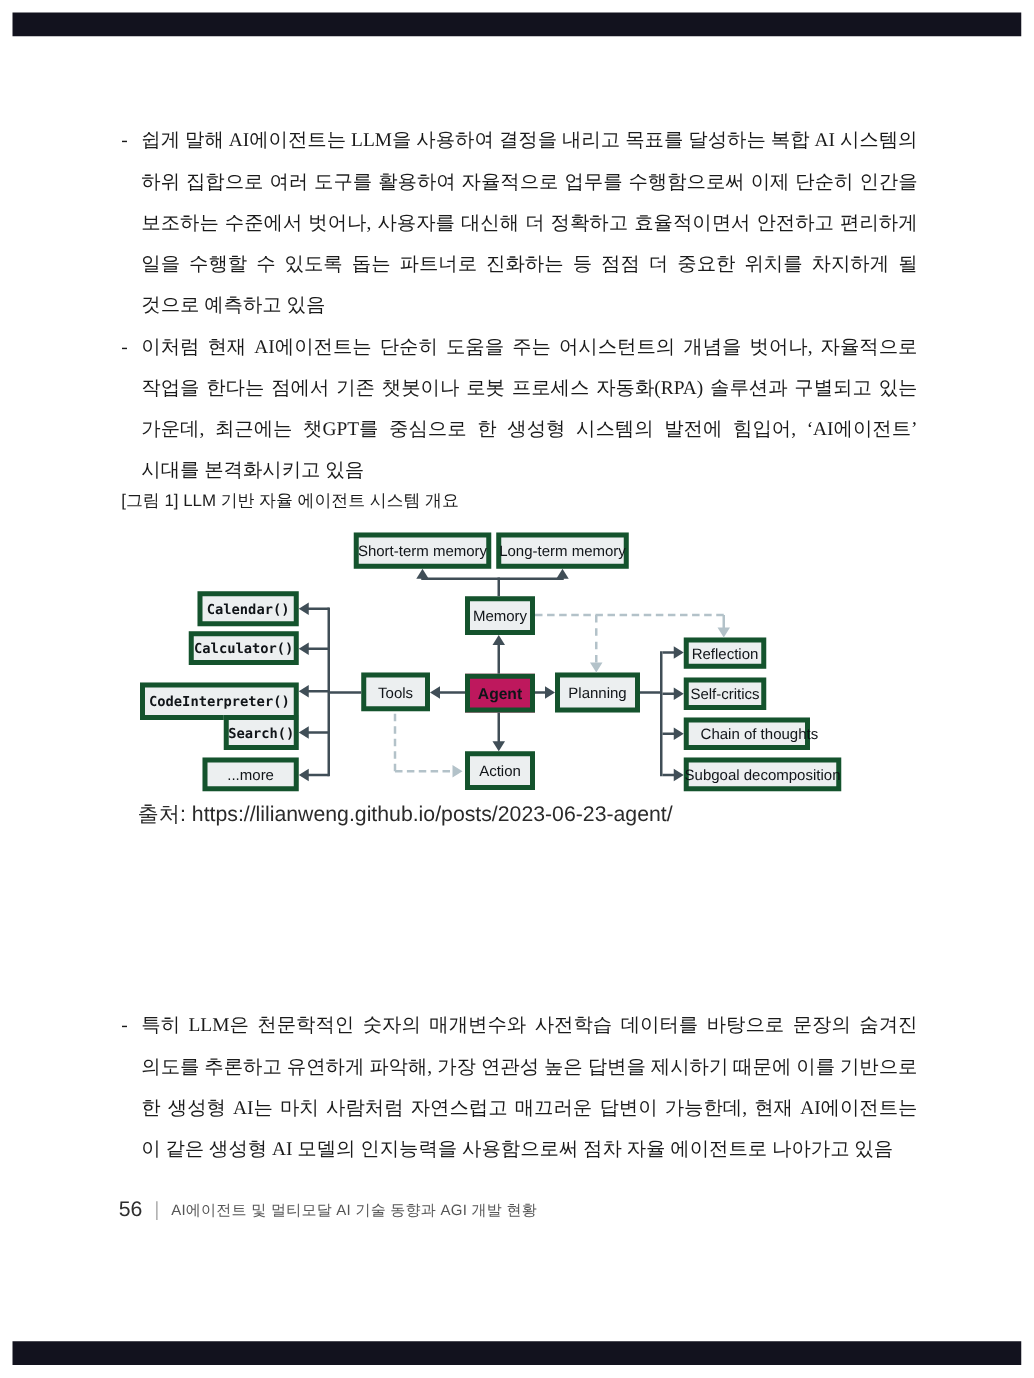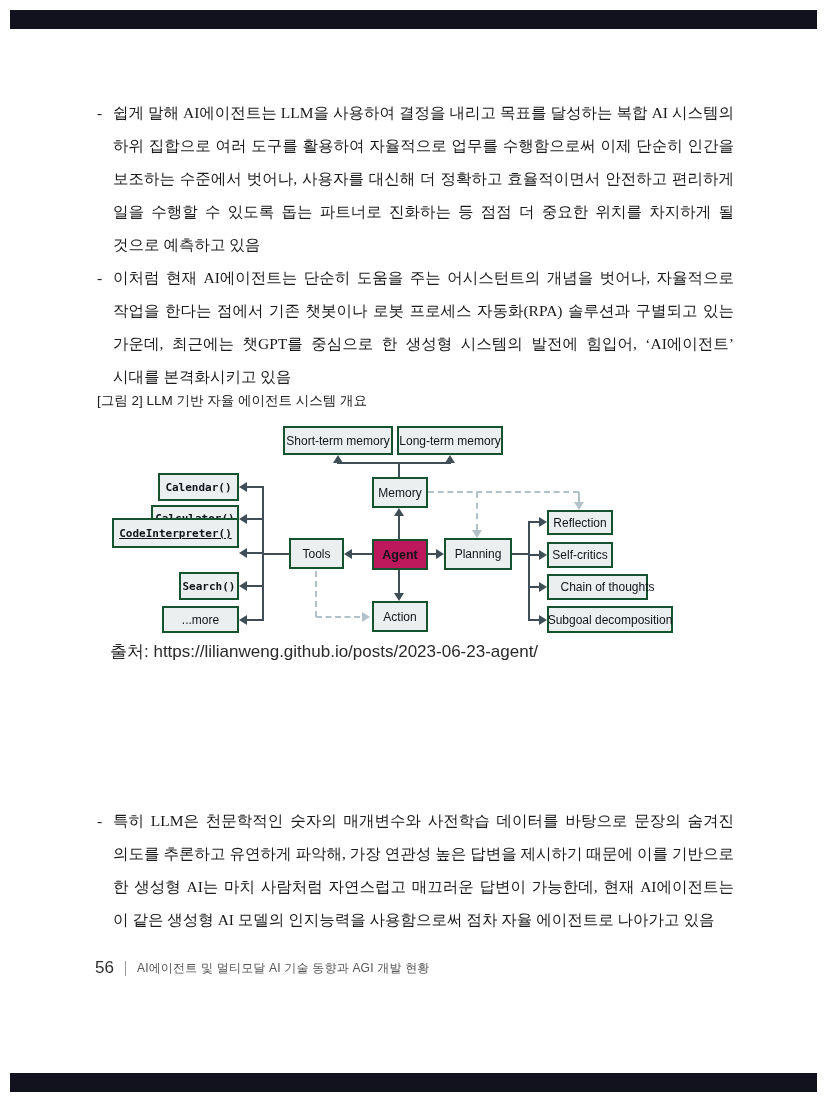--- a/index.html
+++ b/index.html
@@ -19,21 +19,21 @@
   .bullet .dash{position:absolute;left:0;top:0;}
   .para{position:absolute;left:78px;top:687px;width:656px;font-size:15.5px;line-height:33px;
         text-align:justify;text-indent:24px;word-break:keep-all;}
 
   
   .caption{position:absolute;left:97px;top:392px;font-family:"Liberation Sans","DejaVu Sans",sans-serif;
            font-size:13.5px;color:#1c1c1c;}
   .source{position:absolute;left:110px;top:640px;font-family:"Liberation Sans","DejaVu Sans",sans-serif;
           font-size:17px;color:#2a2a2a;}
   .diagram{position:absolute;left:0;top:0;width:827px;height:700px;}
-  .dbox{position:absolute;box-sizing:border-box;background:#eceff0;border:2px solid #14532d;
+  .dbox{position:absolute;box-sizing:border-box;background:#eceff0;border:4px solid #14532d;
         display:flex;align-items:center;justify-content:center;
         font-family:"Liberation Sans","DejaVu Sans",sans-serif;font-size:12px;color:#101418;
         white-space:nowrap;}
   .dbox.mono{font-family:"DejaVu Sans Mono","Liberation Mono",monospace;font-weight:bold;font-size:11px;}
   .dbox.agent{background:#be185d;font-weight:bold;font-size:12.5px;}
   .ln{position:absolute;background:#404e57;}
   .dl{position:absolute;background:none;}
   .dl.h{border-top:2px dashed #b3c2c9;}
   .dl.v{border-left:2px dashed #b3c2c9;}
   .arr{position:absolute;width:0;height:0;}
@@ -62,34 +62,34 @@
     <div class="bullet">
       <span class="dash">-</span>
       <span>쉽게 말해 AI에이전트는 LLM을 사용하여 결정을 내리고 목표를 달성하는 복합 AI 시스템의 하위 집합으로 여러 도구를 활용하여 자율적으로 업무를 수행함으로써 이제 단순히 인간을 보조하는 수준에서 벗어나, 사용자를 대신해 더 정확하고 효율적이면서 안전하고 편리하게 일을 수행할 수 있도록 돕는 파트너로 진화하는 등 점점 더 중요한 위치를 차지하게 될 것으로 예측하고 있음</span>
     </div>
     <div class="bullet">
       <span class="dash">-</span>
       <span>이처럼 현재 AI에이전트는 단순히 도움을 주는 어시스턴트의 개념을 벗어나, 자율적으로 작업을 한다는 점에서 기존 챗봇이나 로봇 프로세스 자동화(RPA) 솔루션과 구별되고 있는 가운데, 최근에는 챗GPT를 중심으로 한 생성형 시스템의 발전에 힘입어, ‘AI에이전트’ 시대를 본격화시키고 있음</span>
     </div>
   </div>
 
-  <div class="caption">[그림 2] LLM 기반 자율 에이전트 시스템 개요</div>
+  <div class="caption">[그림 1] LLM 기반 자율 에이전트 시스템 개요</div>
 
   <div class="diagram">
 
     <div class="dbox" style="left:283px;top:426px;width:110px;height:29px;">Short-term memory</div>
     <div class="dbox" style="left:397px;top:426px;width:106px;height:29px;">Long-term memory</div>
     <div class="dbox" style="left:372px;top:477px;width:56px;height:31px;">Memory</div>
     <div class="dbox" style="left:289px;top:538px;width:55px;height:31px;">Tools</div>
     <div class="dbox agent" style="left:372px;top:539px;width:56px;height:31px;">Agent</div>
     <div class="dbox" style="left:444px;top:538px;width:68px;height:32px;">Planning</div>
     <div class="dbox" style="left:372px;top:601px;width:56px;height:31px;">Action</div>
     <div class="dbox mono" style="left:158px;top:473px;width:81px;height:28px;">Calendar()</div>
     <div class="dbox mono" style="left:151px;top:505px;width:88px;height:27px;">Calculator()</div>
-    <div class="dbox mono" style="left:112px;top:518px;width:127px;height:30px;text-decoration:underline;">CodeInterpreter()</div>
+    <div class="dbox mono" style="left:112px;top:546px;width:127px;height:30px;">CodeInterpreter()</div>
     <div class="dbox mono" style="left:179px;top:572px;width:60px;height:28px;">Search()</div>
     <div class="dbox" style="left:162px;top:606px;width:77px;height:27px;">...more</div>
     <div class="dbox" style="left:547px;top:510px;width:66px;height:25px;">Reflection</div>
     <div class="dbox" style="left:547px;top:542px;width:66px;height:26px;">Self-critics</div>
     <div class="dbox" style="left:547px;top:574px;width:101px;height:26px;padding-left:20px;">Chain of thoughts</div>
     <div class="dbox" style="left:547px;top:606px;width:126px;height:27px;">Subgoal decomposition</div>
 
     <div class="ln" style="left:398px;top:462px;width:2px;height:15px;"></div>
     <div class="ln" style="left:337px;top:462px;width:114px;height:2px;"></div>
     <div class="arr up" style="left:333px;top:455px;"></div>

